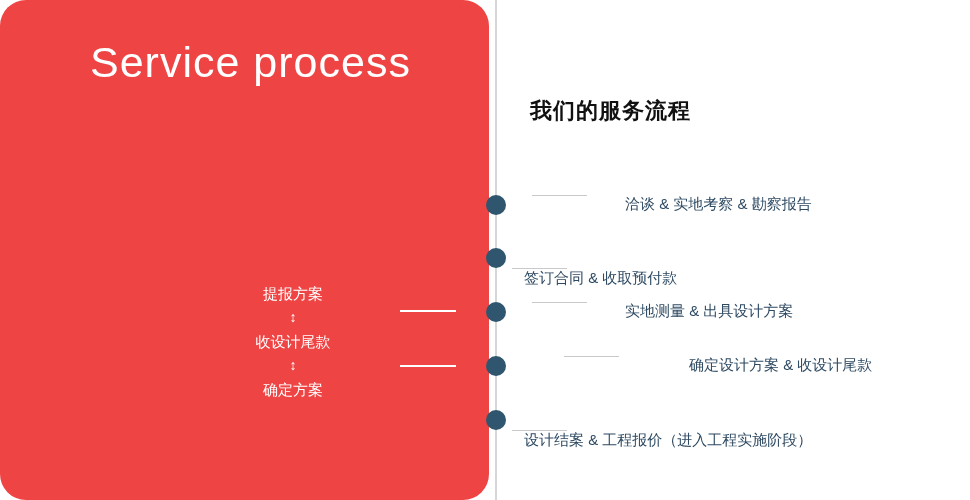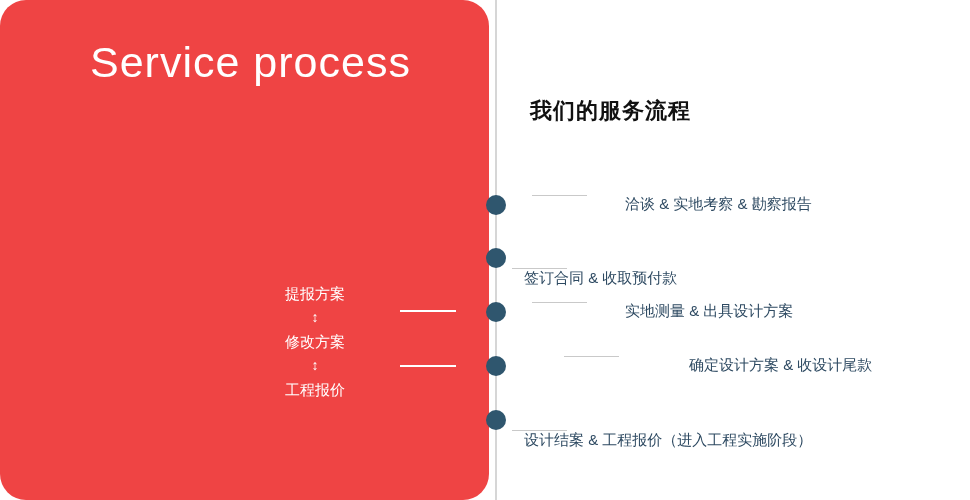--- a/index.html
+++ b/index.html
@@ -29,21 +29,21 @@
     left: 90px; top: 38px;
     margin: 0;
     color: #ffffff;
     font-size: 43px;
     font-weight: 400;
     letter-spacing: 1px;
     white-space: nowrap;
   }
   .loop {
     position: absolute;
-    left: 270px; top: 286px;
+    left: 248px; top: 286px;
     width: 90px;
     display: flex;
     flex-direction: column;
     align-items: center;
     gap: 9px;
     color: #ffffff;
   }
   .loop .loop-step {
     font-size: 15px;
     line-height: 15px;
@@ -118,23 +118,23 @@
 <body>
 
 <div class="stage">
 
   <div class="left-panel">
     <h1 class="title-en">Service process</h1>
 
     <div class="loop">
       <span class="loop-step">提报方案</span>
       <span class="arrow">↕</span>
-      <span class="loop-step">修改方案</span>
+      <span class="loop-step">收设计尾款</span>
       <span class="arrow">↕</span>
-      <span class="loop-step">工程报价</span>
+      <span class="loop-step">确定方案</span>
     </div>
 
     <div class="tick tick-1"></div>
     <div class="tick tick-2"></div>
   </div>
 
   <div class="divider"></div>
 
   <h2 class="title-cn">我们的服务流程</h2>
 

